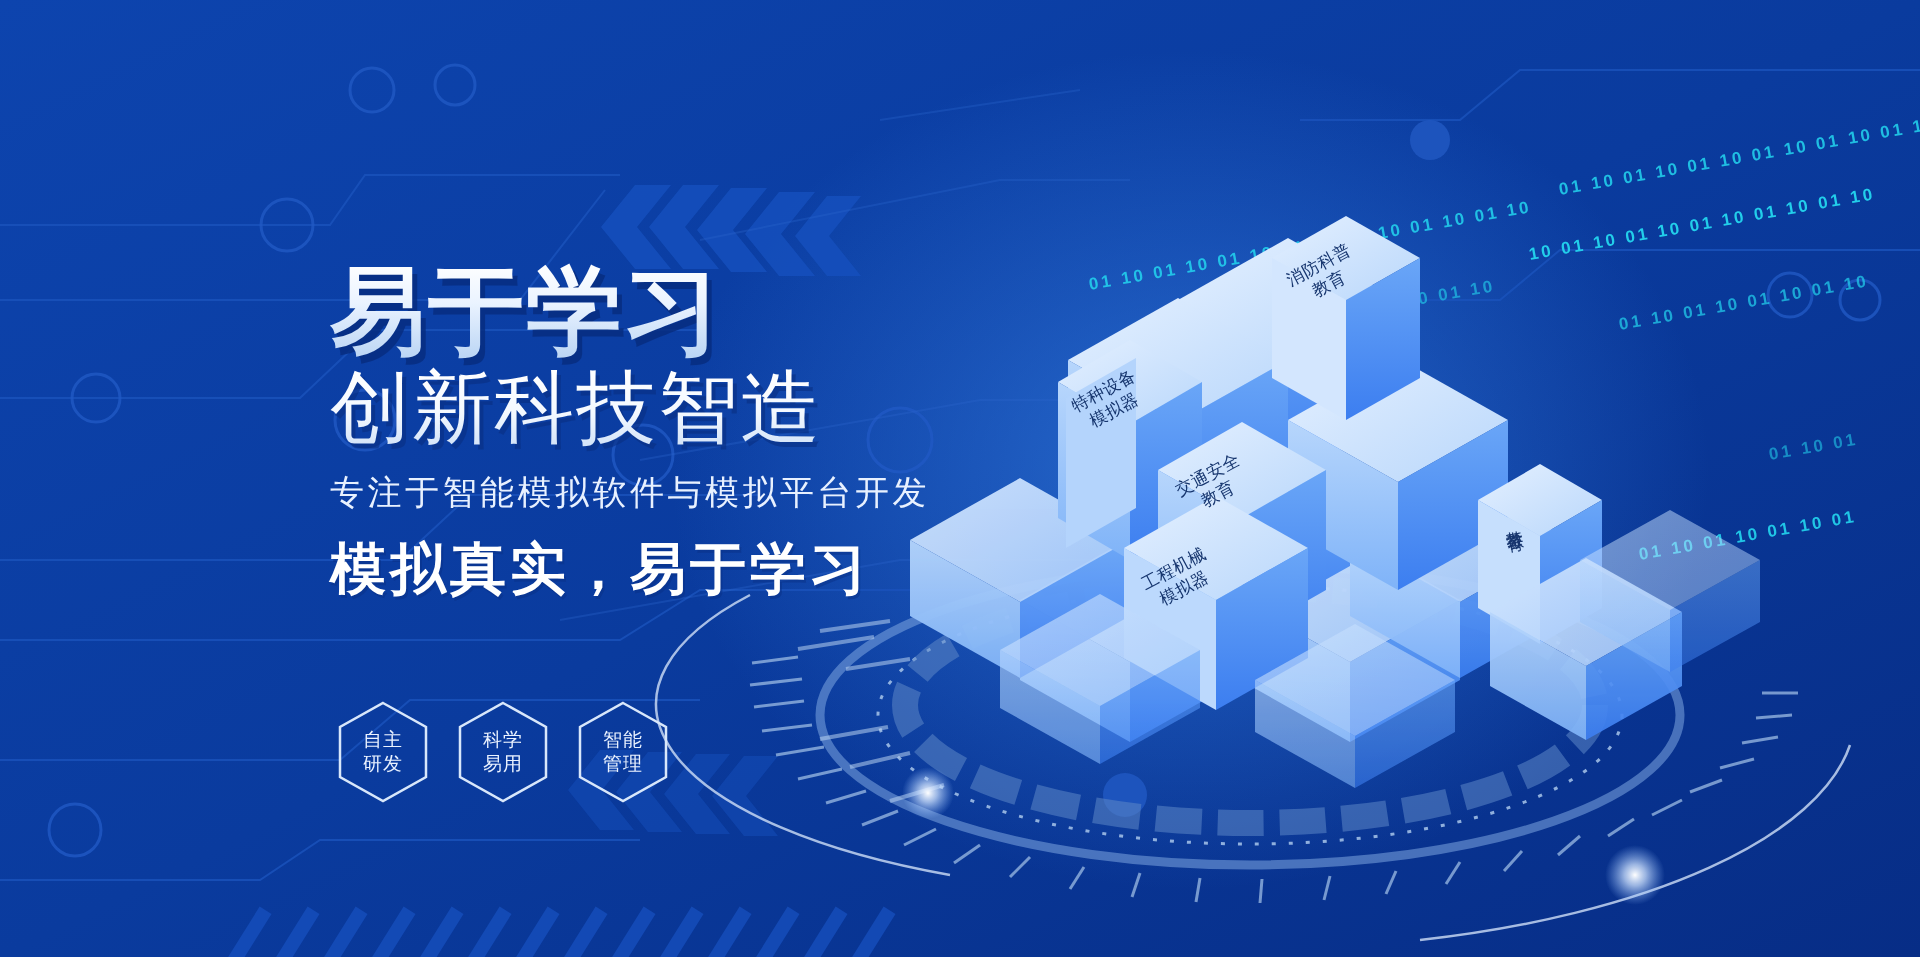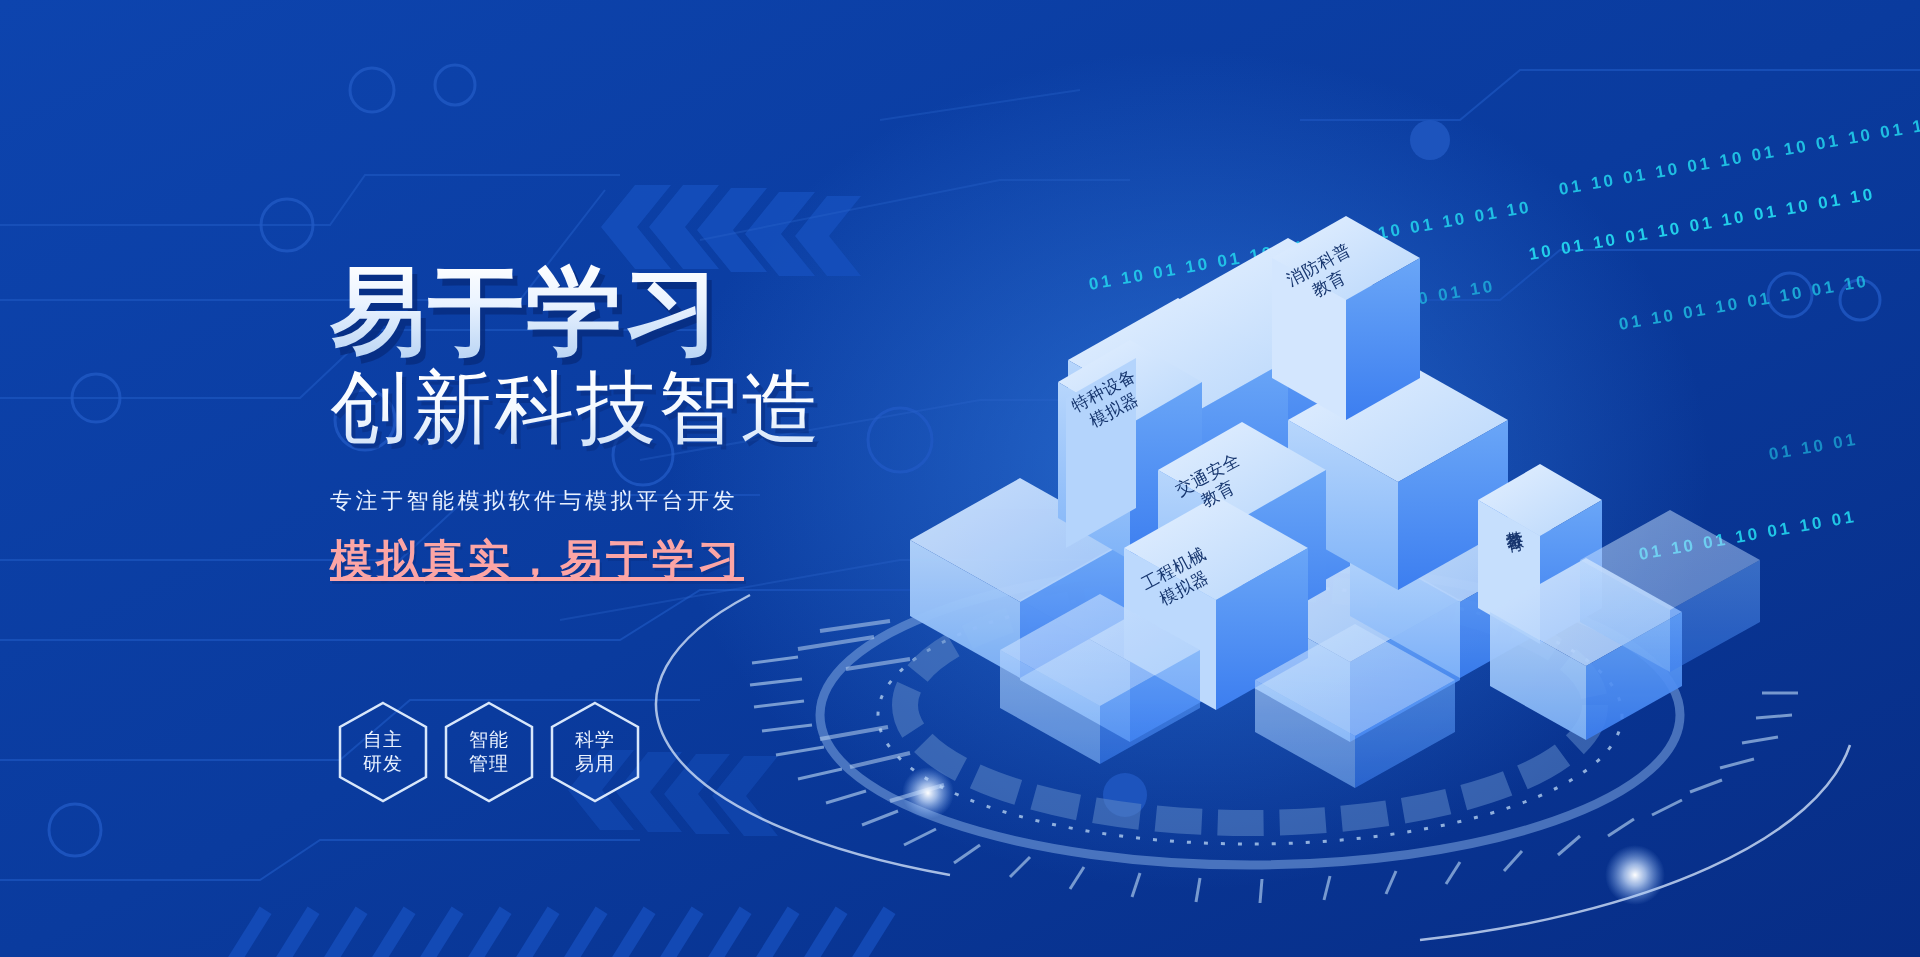--- a/index.html
+++ b/index.html
@@ -29,30 +29,29 @@
   }
   .headline{
     margin-top:6px;
     font-size:80px;line-height:1.05;font-weight:normal;letter-spacing:2px;
     background:linear-gradient(180deg,#ffffff 0%,#f4f9ff 55%,#cfe1f8 100%);
     -webkit-background-clip:text;background-clip:text;color:transparent;
     filter:drop-shadow(4px 5px 0 rgba(8,46,130,.6));
     white-space:nowrap;
   }
   .sub{
-    margin-top:36px;font-size:22px;letter-spacing:3.5px;color:#e8f1ff;
+    margin-top:20px;font-size:34px;letter-spacing:3.5px;color:#e8f1ff;
     white-space:nowrap;font-weight:400;
   }
   .slogan{
-    margin-top:16px;font-size:42px;font-weight:bold;letter-spacing:4px;
-    color:#fca5a5;white-space:nowrap;
+    margin-top:16px;font-size:56px;font-weight:bold;letter-spacing:4px;
+    color:#ffffff;white-space:nowrap;
     text-shadow:2px 3px 0 rgba(8,46,130,.45);
-    text-decoration:underline;
-  }
-  .hexrow{position:absolute;left:336px;top:700px;display:flex;gap:12px;}
+  }
+  .hexrow{position:absolute;left:336px;top:700px;display:flex;gap:26px;}
   .hexwrap{position:relative;width:94px;height:104px;}
   .hexwrap svg{position:absolute;left:0;top:0;}
   .hextxt{
     position:absolute;left:0;top:0;width:94px;height:104px;
     display:flex;flex-direction:column;align-items:center;justify-content:center;
     color:#eaf2ff;font-size:19px;line-height:1.28;letter-spacing:1px;
   }
 
   
   .cubelabel{position:absolute;color:#16356e;font-size:17px;line-height:1.32;
@@ -395,30 +394,30 @@
         <span>自主</span>
         <span>研发</span>
       </div>
     </div>
 
     <div class="hexwrap">
       <svg width="94" height="104" viewBox="0 0 94 104">
         <polygon points="47,3 90,27 90,77 47,101 4,77 4,27" fill="none" stroke="#d8e7fb" stroke-width="2.5"></polygon>
       </svg>
       <div class="hextxt">
-        <span>智能</span>
-        <span>管理</span>
+        <span>科学</span>
+        <span>易用</span>
       </div>
     </div>
 
     <div class="hexwrap">
       <svg width="94" height="104" viewBox="0 0 94 104">
         <polygon points="47,3 90,27 90,77 47,101 4,77 4,27" fill="none" stroke="#d8e7fb" stroke-width="2.5"></polygon>
       </svg>
       <div class="hextxt">
-        <span>科学</span>
-        <span>易用</span>
+        <span>智能</span>
+        <span>管理</span>
       </div>
     </div>
 
   </div>
 
 </div>
 
 </body></html>

